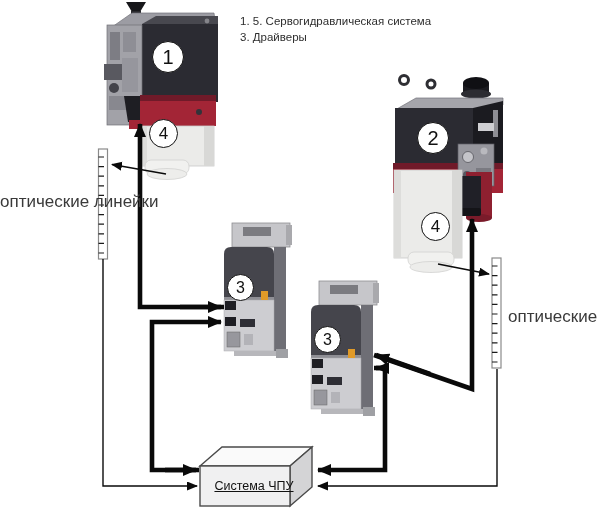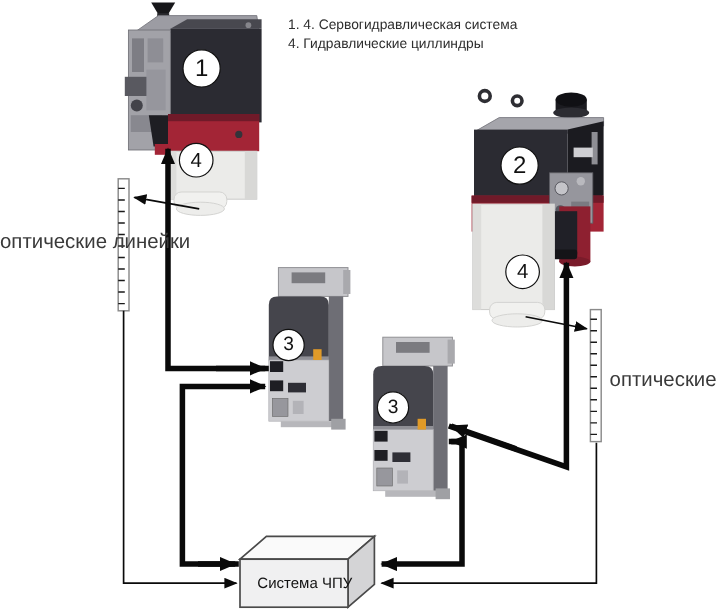--- a/index.html
+++ b/index.html
@@ -4,21 +4,21 @@
 <style>
   html,body{margin:0;padding:0;background:#fff;}
   .stage{position:relative;width:600px;height:513px;background:#ffffff;overflow:hidden;
          font-family:"Liberation Sans",sans-serif;}
   .stage svg{position:absolute;left:0;top:0;}
   .legend{position:absolute;left:240px;top:13px;font-size:11.5px;line-height:16px;color:#2e2e2e;}
   .ruler-label{position:absolute;font-size:17px;color:#3a3a3a;white-space:nowrap;}
   .ruler-label.left{left:0;top:192px;width:95px;text-align:right;}
   .ruler-label.right{left:508px;top:307px;width:95px;text-align:left;}
   .cnc-label{position:absolute;left:200px;top:479px;width:108px;text-align:center;
-             font-size:12.5px;color:#111;}
+             font-size:12.5px;color:#111;text-decoration:underline;}
   .badge{position:absolute;border-radius:50%;background:#fff;border:1.6px solid #111;
          display:flex;align-items:center;justify-content:center;color:#111;box-sizing:border-box;}
   .badge.big{width:32px;height:32px;font-size:20px;}
   .badge.mid{width:29px;height:29px;font-size:17px;}
   .badge.small{width:27px;height:27px;font-size:16px;}
 </style>
 </head>
 <body>
 
 <div class="stage">
@@ -146,22 +146,22 @@
 
       <path stroke-width="1.4" d="M497 369 L497 486 L318 486" marker-end="url(#arrowS)"></path>
 
       <path stroke-width="1.4" d="M166 174 L112 164.5" marker-end="url(#arrowS)"></path>
 
       <path stroke-width="1.4" d="M438 264 L489 274" marker-end="url(#arrowS)"></path>
     </g>
   </svg>
 
   <div class="legend">
-    <div>1. 4. Сервогидравлическая система</div>
-    <div>4. Гидравлические циллиндры</div>
+    <div>1. 5. Сервогидравлическая система</div>
+    <div>3. Драйверы</div>
   </div>
 
   <div class="ruler-label left">оптические линейки</div>
   <div class="ruler-label right">оптические линейки</div>
   <div class="cnc-label">Система ЧПУ</div>
 
   <div class="badge big" style="left:152px;top:41px;">1</div>
   <div class="badge big" style="left:417px;top:122px;">2</div>
   <div class="badge mid" style="left:149px;top:119px;">4</div>
   <div class="badge mid" style="left:421px;top:212px;">4</div>

